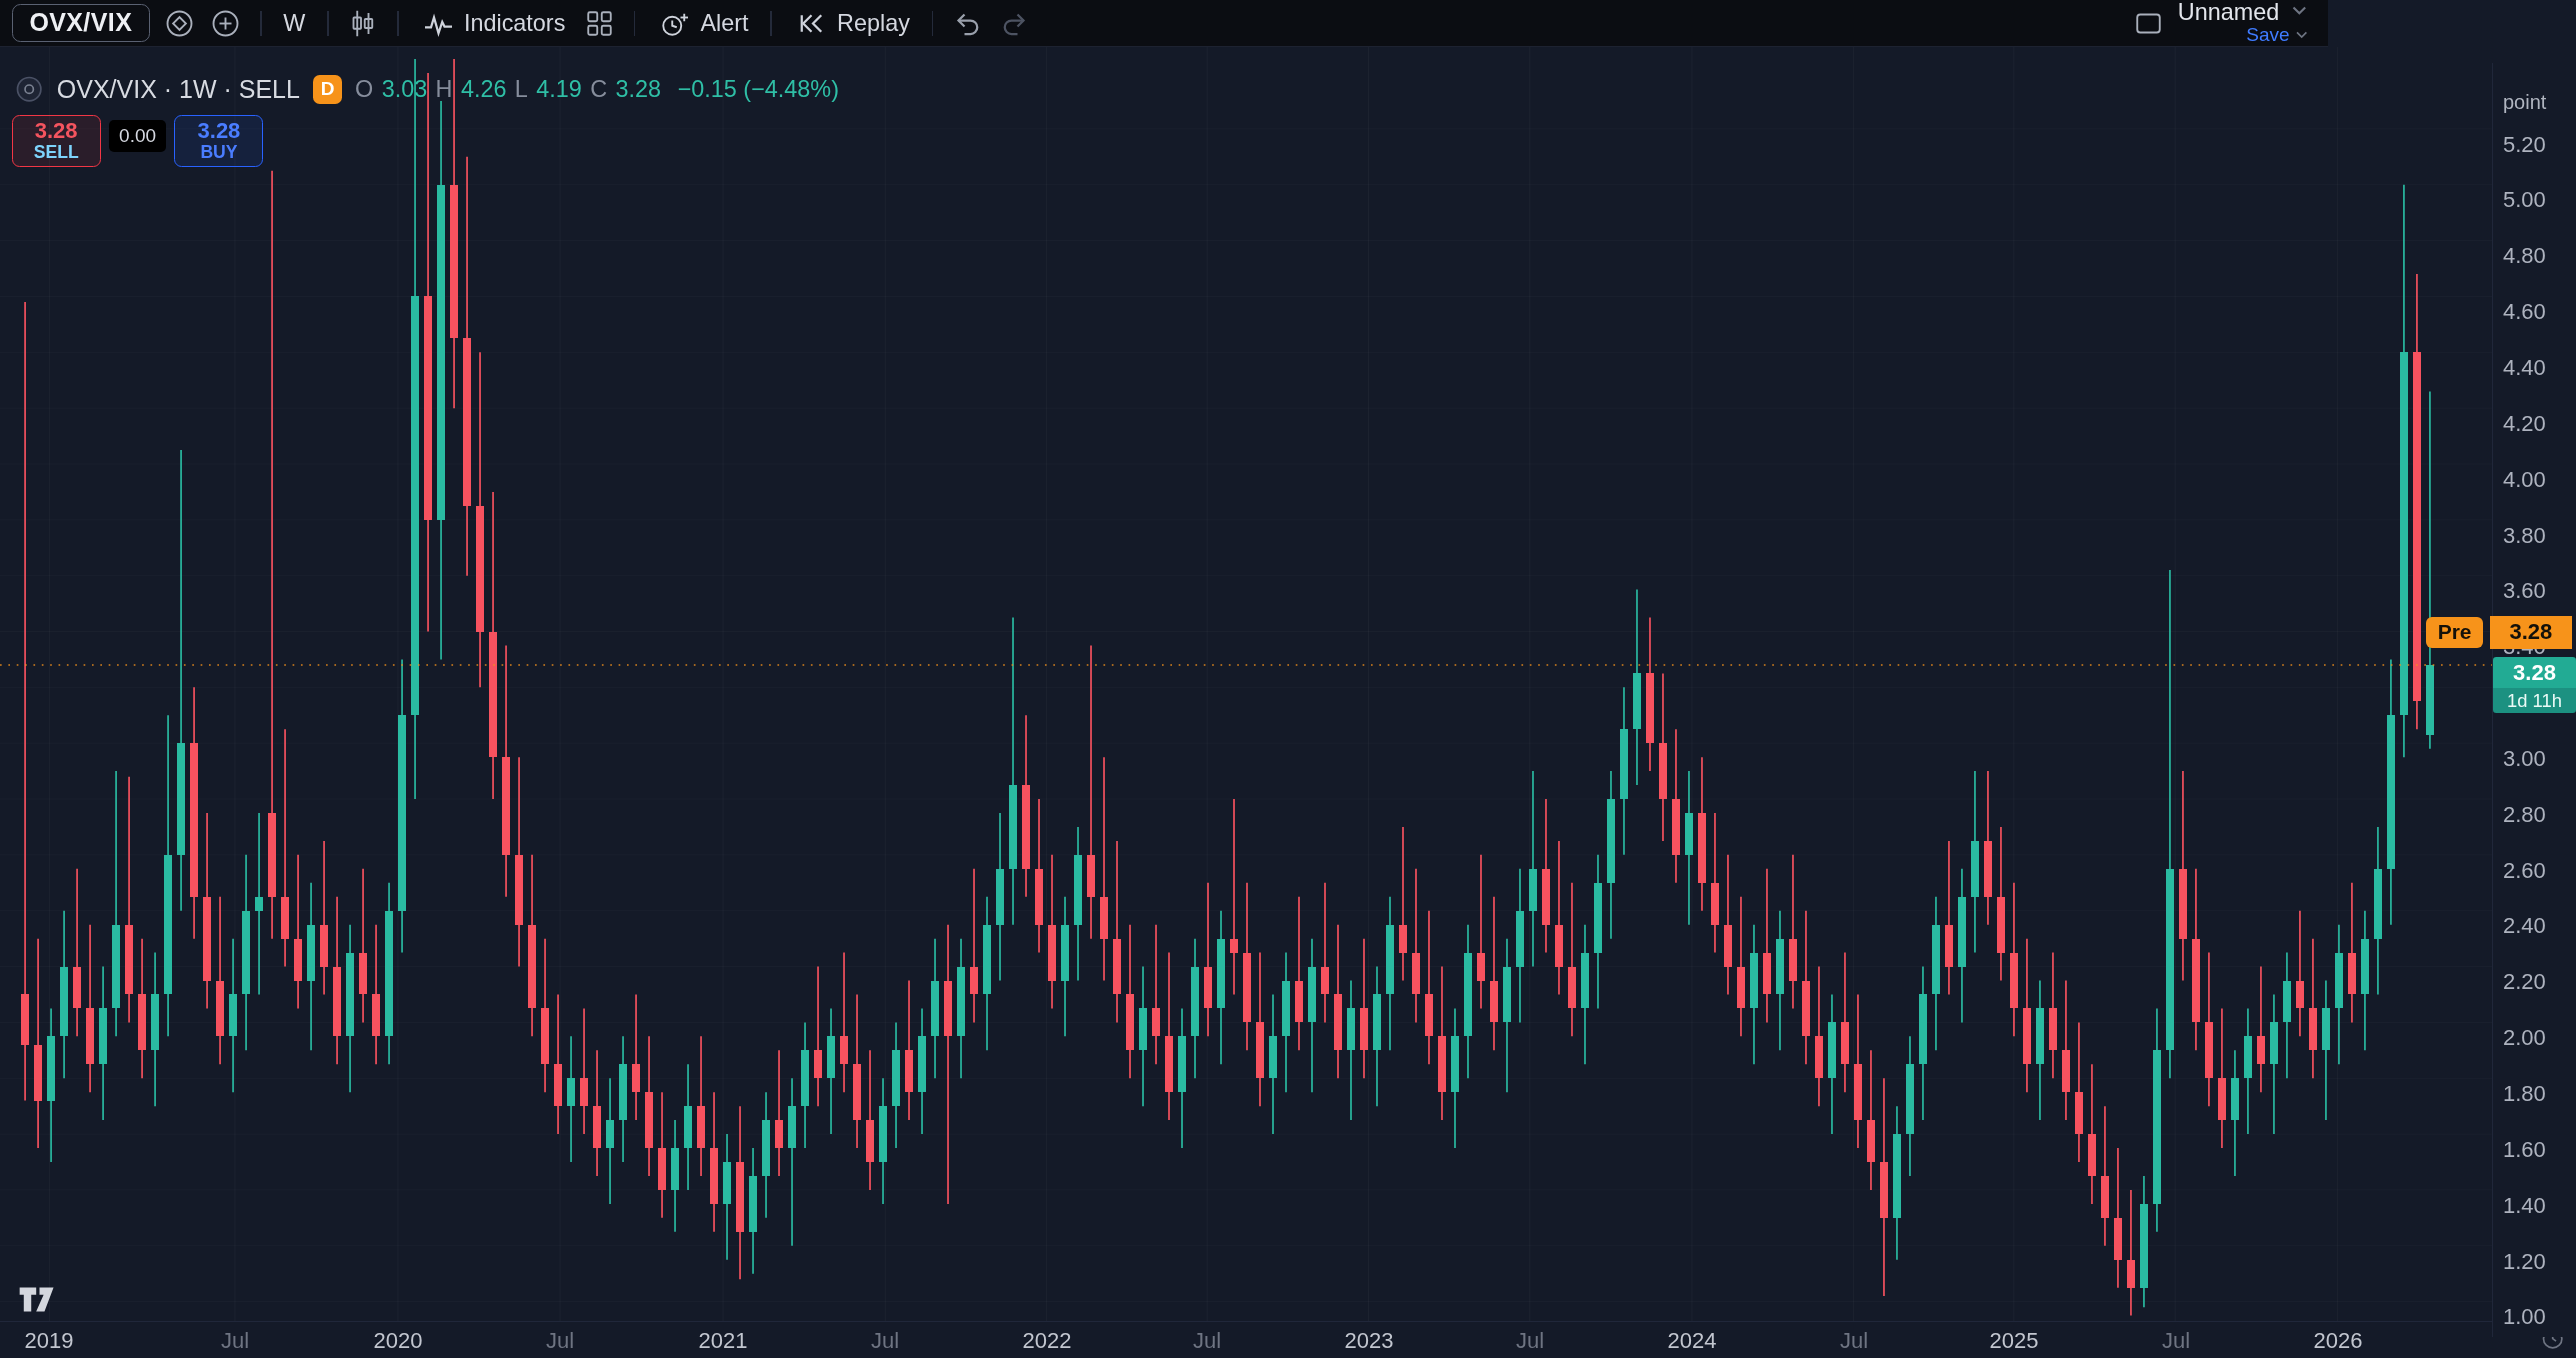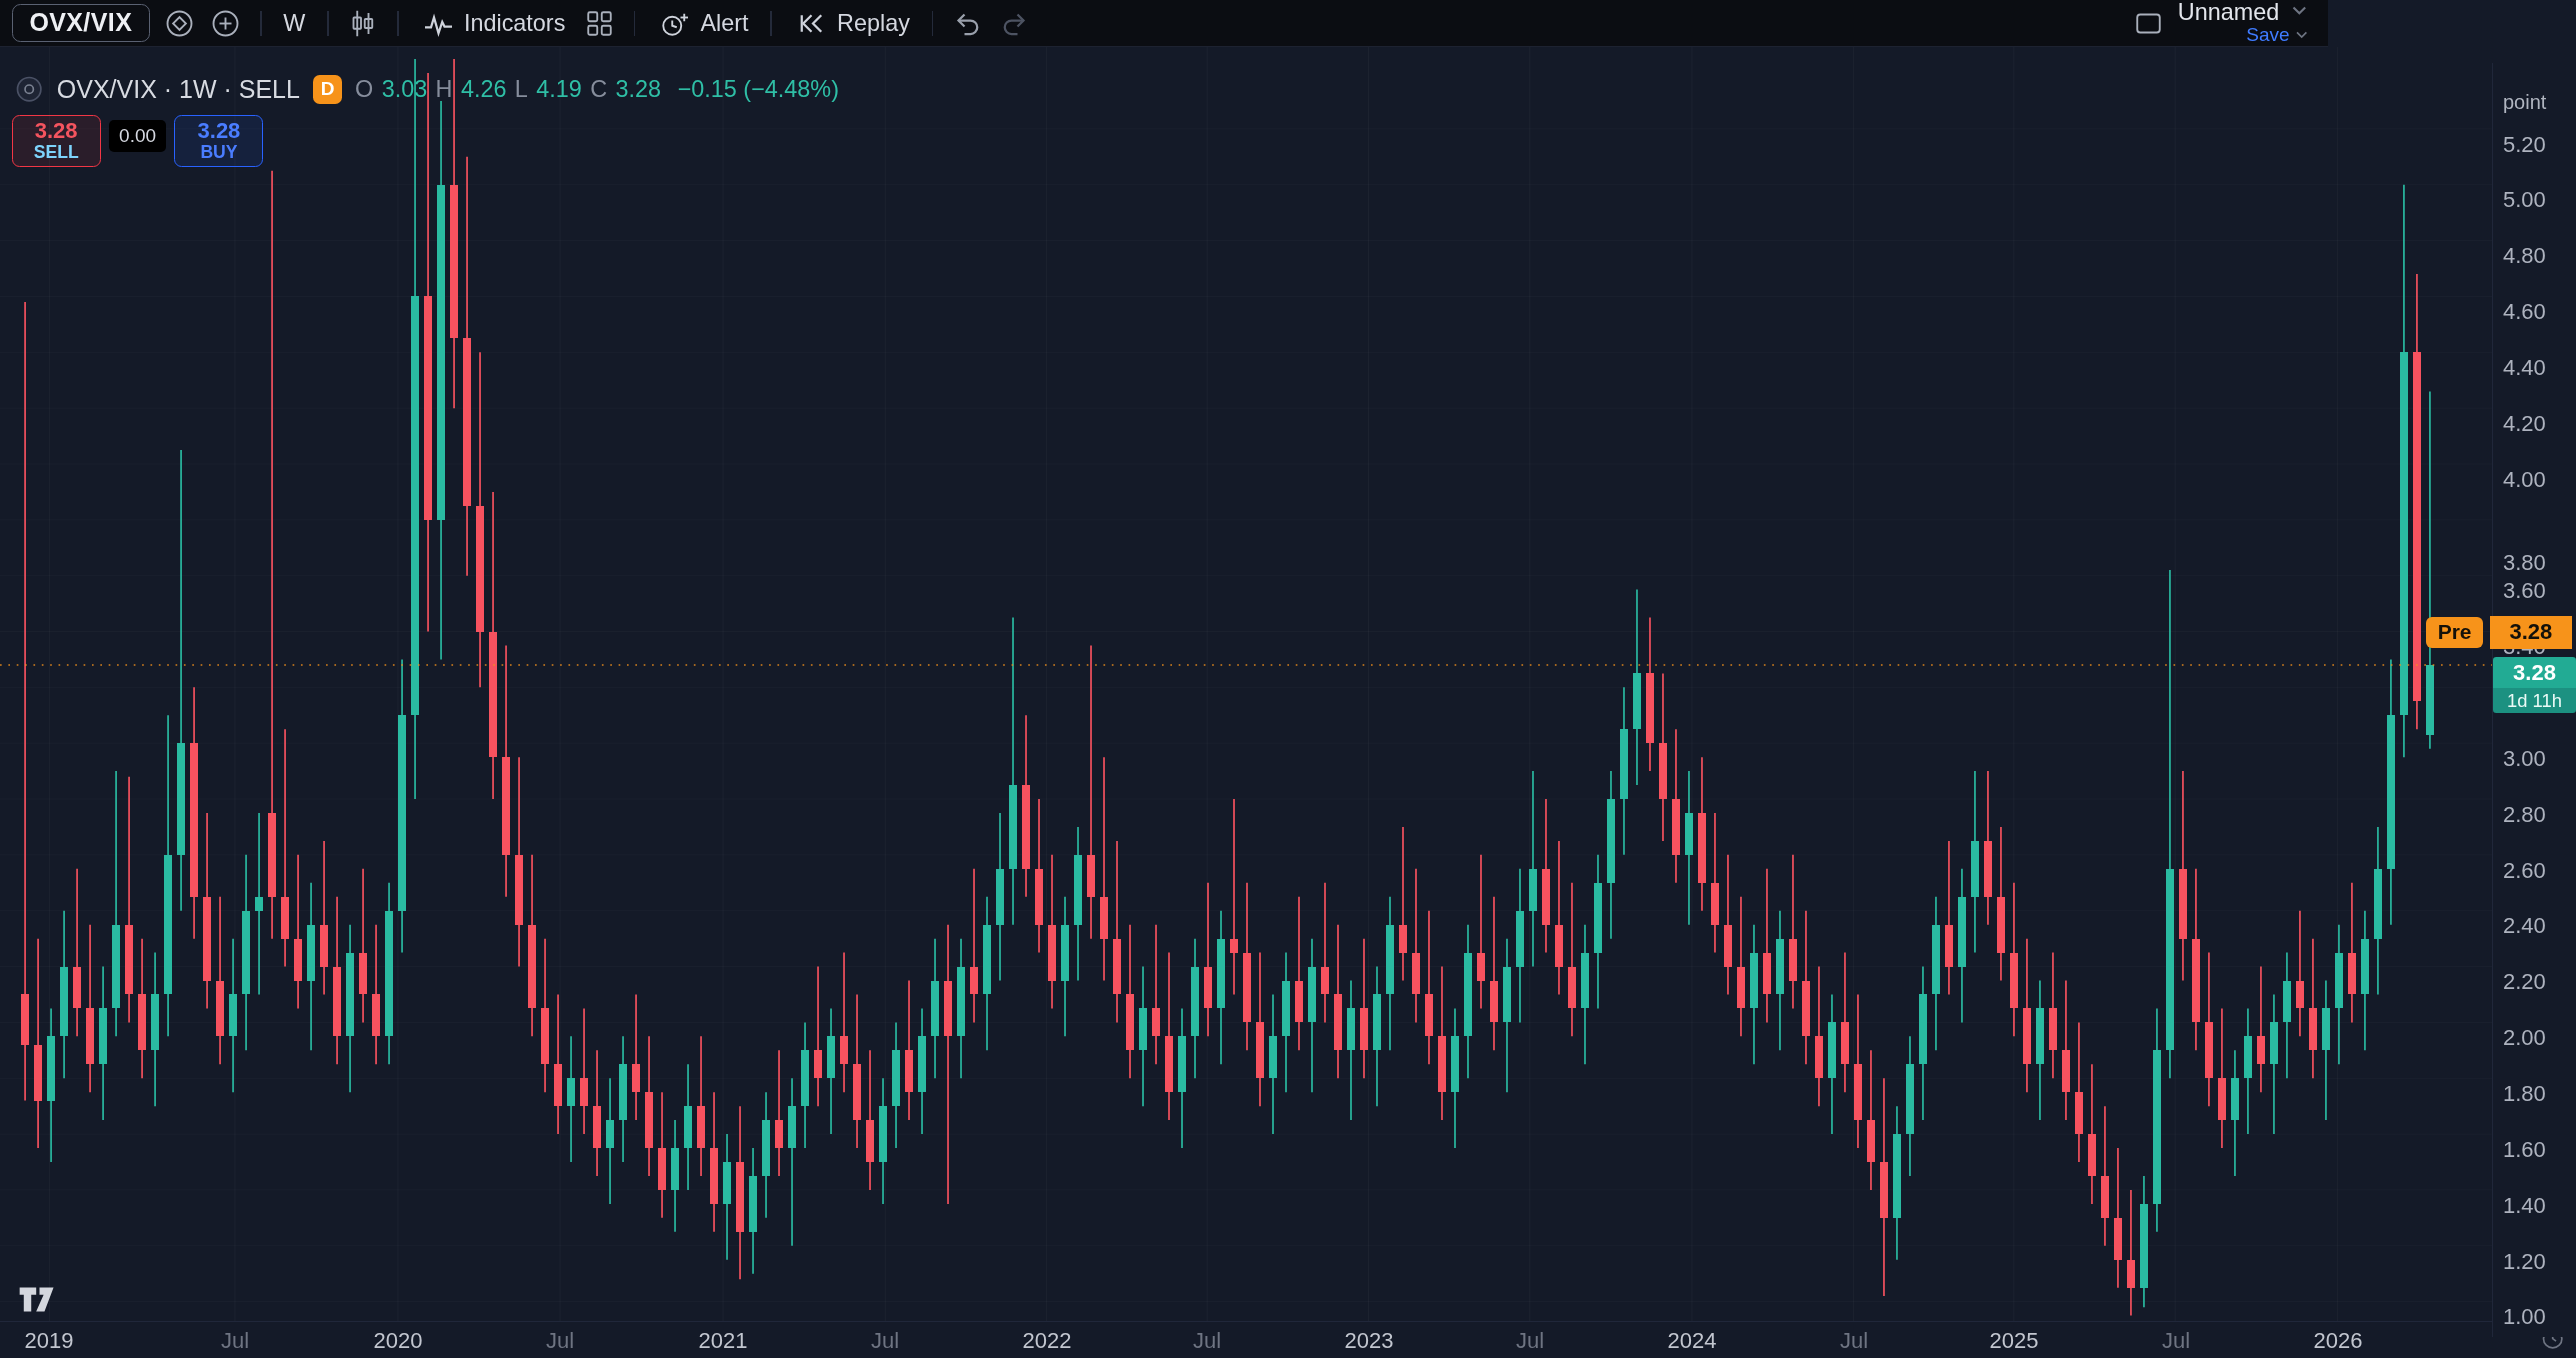--- a/index.html
+++ b/index.html
@@ -1021,21 +1021,21 @@
   <div class="price-axis">
     <div class="unit">point</div>
     <div id="price-ticks">
         <div class="tick" style="top: 69px;">5.20</div>
         <div class="tick" style="top: 124px;">5.00</div>
         <div class="tick" style="top: 180px;">4.80</div>
         <div class="tick" style="top: 236px;">4.60</div>
         <div class="tick" style="top: 292px;">4.40</div>
         <div class="tick" style="top: 348px;">4.20</div>
         <div class="tick" style="top: 404px;">4.00</div>
-        <div class="tick" style="top: 487px;">3.80</div>
+        <div class="tick" style="top: 460px;">3.80</div>
         <div class="tick" style="top: 515px;">3.60</div>
         <div class="tick" style="top: 571px;">3.40</div>
         <div class="tick" style="top: 627px;">3.20</div>
         <div class="tick" style="top: 683px;">3.00</div>
         <div class="tick" style="top: 739px;">2.80</div>
         <div class="tick" style="top: 795px;">2.60</div>
         <div class="tick" style="top: 850px;">2.40</div>
         <div class="tick" style="top: 906px;">2.20</div>
         <div class="tick" style="top: 962px;">2.00</div>
         <div class="tick" style="top: 1018px;">1.80</div>

